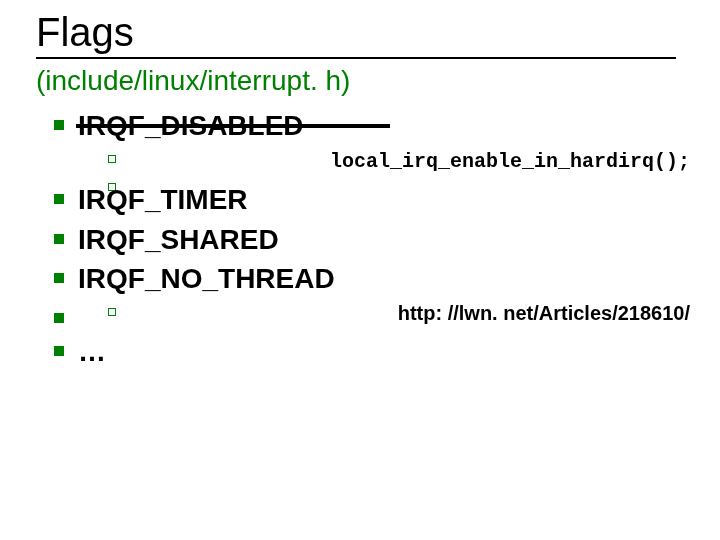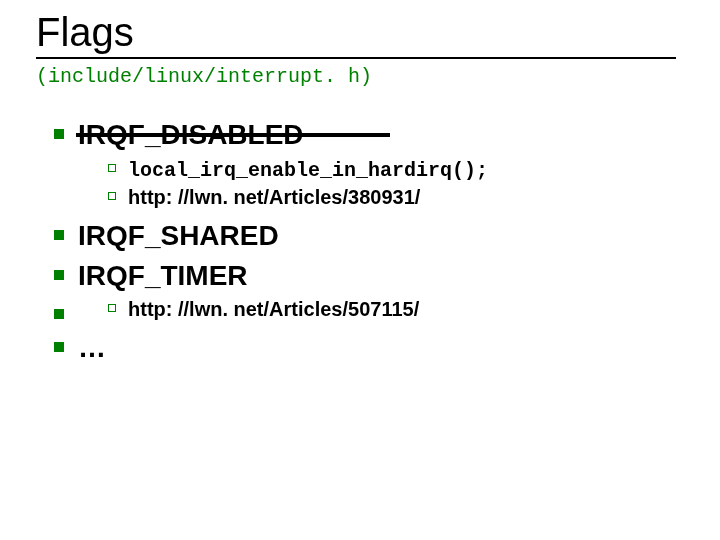--- a/index.html
+++ b/index.html
@@ -23,24 +23,24 @@
     font-weight: 400;
     margin: 0 0 2px 0;
   }
   .title-rule {
     border: none;
     border-top: 2px solid #000;
     margin: 0 0 6px 0;
     width: 640px;
   }
   .subtitle {
-    font-family: Liberation Mono, monospace;
-    font-size: 20px;
+    font-family: Liberation Sans, sans-serif;
+    font-size: 28px;
     color: #008000;
-    margin: 0 0 28px 0;
+    margin: 0 0 10px 0;
     white-space: nowrap;
   }
   ul.l1 {
     list-style: none;
     padding: 0;
     margin: 0 0 0 18px;
     font-weight: bold;
   }
   ul.l1 > li {
     position: relative;
@@ -54,20 +54,21 @@
     left: 0;
     top: 13px;
     width: 10px;
     height: 10px;
     background: #008000;
   }
   ul.l2 {
     list-style: none;
     padding: 0;
     margin: 2px 0 6px 30px;
+    text-align: right;
   }
   ul.l2 > li {
     position: relative;
     padding-left: 20px;
     font-size: 20px;
     line-height: 1.35;
   }
   ul.l2 > li > .bullet {
     position: absolute;
     left: 0;
@@ -102,24 +103,24 @@
 <body>
 
 <div class="slide">
   <h1 class="title">Flags</h1>
   <hr class="title-rule">
   <div class="subtitle">(include/linux/interrupt. h)</div>
 
   <ul class="l1">
       <li><span class="bullet"></span><span class="strike-wrap"><span>IRQF_DISABLED</span><span class="strike-line"></span></span><ul class="l2">
           <li><span class="bullet"></span><span class="mono">local_irq_enable_in_hardirq();</span></li>
-          <li><span class="bullet"></span><span>http: //lwn. net/Articles/380931/</span></li>
+          <li><span class="bullet"></span></li>
         </ul></li>
+      <li><span class="bullet"></span><span>IRQF_TIMER</span></li>
       <li><span class="bullet"></span><span>IRQF_SHARED</span></li>
-      <li><span class="bullet"></span><span>IRQF_TIMER</span></li>
-      <li><span class="bullet"></span></li>
+      <li><span class="bullet"></span><span>IRQF_NO_THREAD</span></li>
       <li><span class="bullet"></span></li>
       <li><span class="bullet"></span><ul class="l2">
-          <li><span class="bullet"></span><span>http: //lwn. net/Articles/507115/</span></li>
+          <li><span class="bullet"></span><span>http: //lwn. net/Articles/218610/</span></li>
         </ul></li>
       <li><span class="bullet"></span><span>…</span></li>
     </ul>
 </div>
 
 </body></html>

